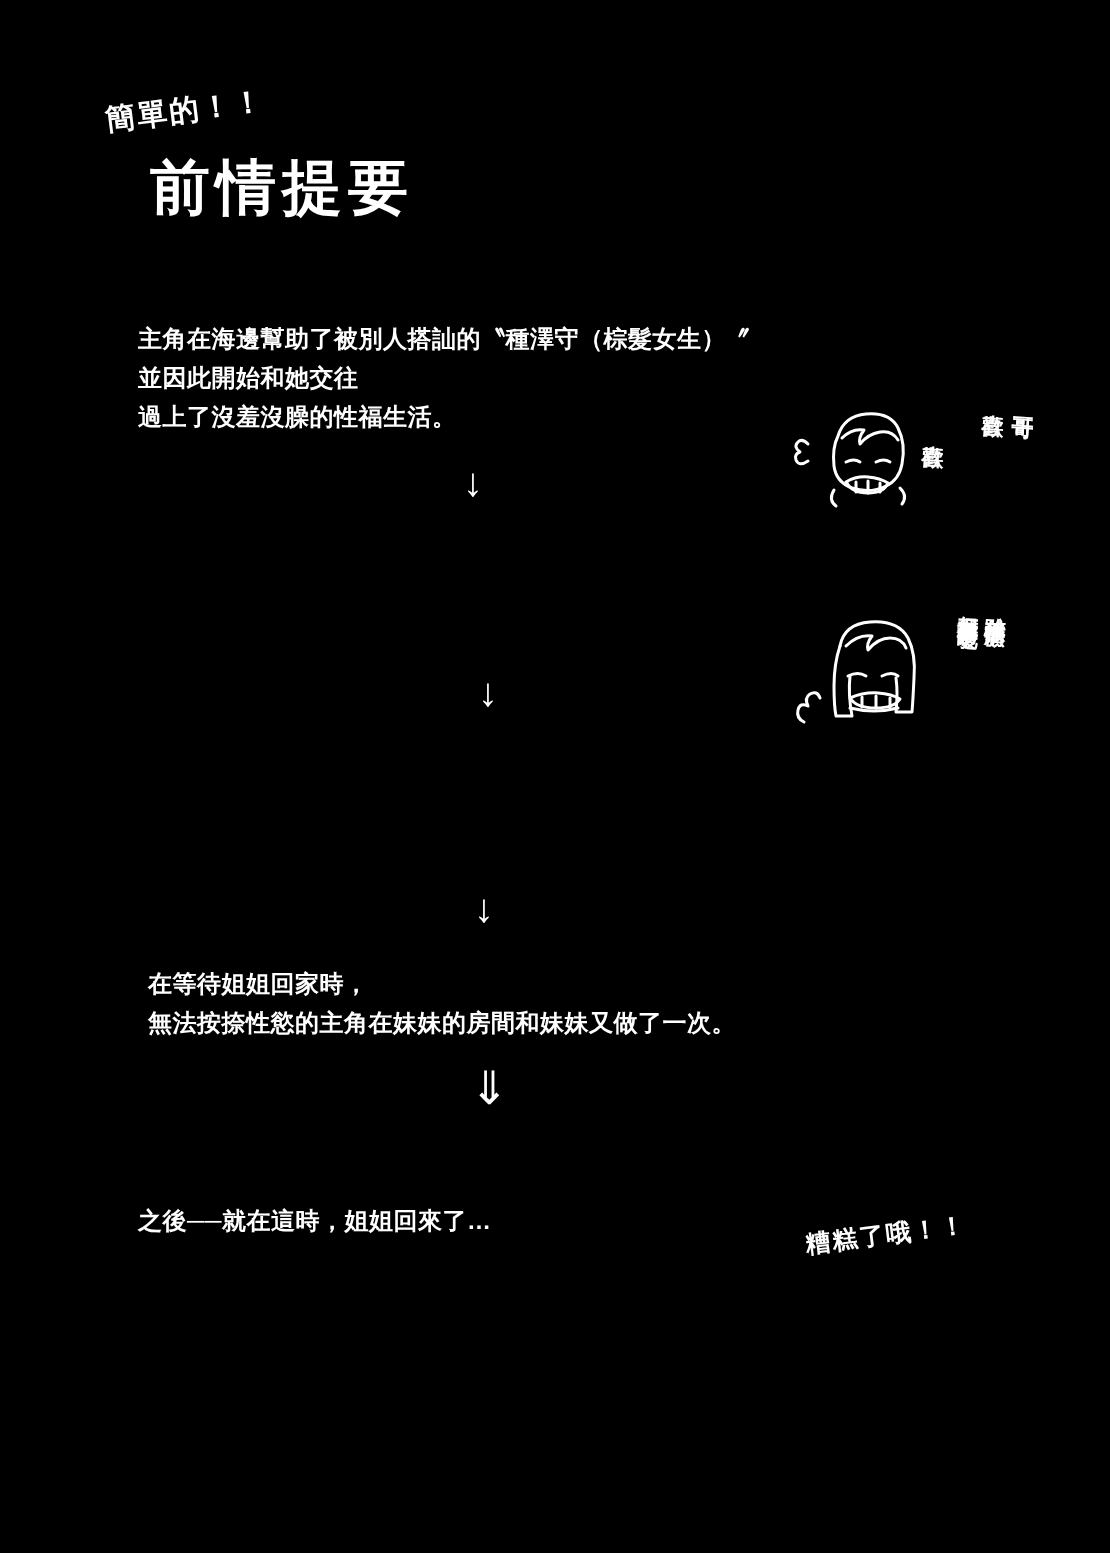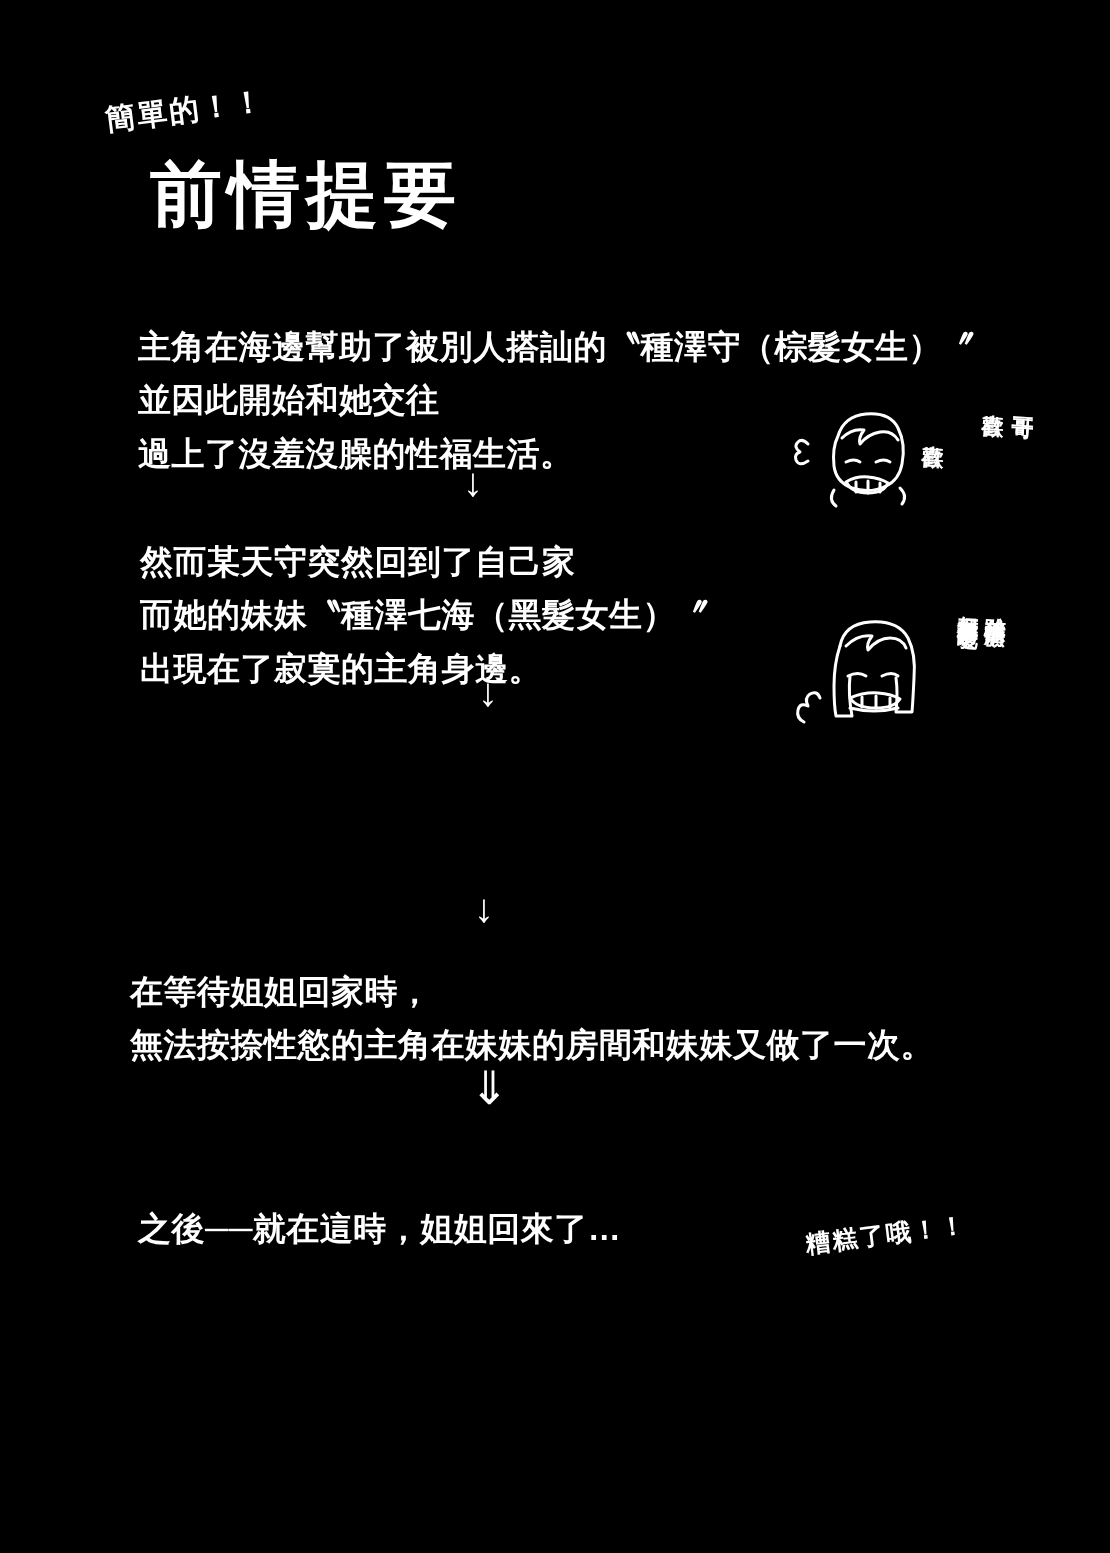--- a/index.html
+++ b/index.html
@@ -30,40 +30,40 @@
     font-weight: 700;
     letter-spacing: 2px;
     transform: rotate(-7deg);
     transform-origin: left bottom;
     white-space: nowrap;
   }
   .title {
     position: absolute;
     left: 150px;
     top: 158px;
-    font-size: 72px;
+    font-size: 60px;
     font-weight: 700;
     letter-spacing: 6px;
     line-height: 1;
     white-space: nowrap;
   }
 
   
   .block {
     position: absolute;
-    font-size: 33px;
+    font-size: 24px;
     font-weight: 700;
     line-height: 1.62;
     letter-spacing: 0.5px;
     white-space: pre-line;
   }
   #block-1 { left: 138px; top: 320px; }
   #block-2 { left: 140px; top: 535px; }
   #block-3 { left: 130px; top: 745px; }
-  #block-4 { left: 130px; top: 965px; }
+  #block-4 { left: 148px; top: 965px; }
   #block-5 { left: 138px; top: 1172px; margin-top: 30px; }
 
   
   .arrow {
     position: absolute;
     font-size: 40px;
     line-height: 1;
     font-weight: 400;
     color: #ffffff;
   }
@@ -128,23 +128,20 @@
 <div class="page">
 
   <div class="kicker">簡單的！！</div>
   <div class="title">前情提要</div>
 
   <div class="block" id="block-1">主角在海邊幫助了被別人搭訕的〝種澤守（棕髮女生）〞
 並因此開始和她交往
 過上了沒羞沒臊的性福生活。</div>
   <div class="arrow" id="arrow-1">↓</div>
 
-  <div class="block" id="block-2">然而某天守突然回到了自己家
-而她的妹妹〝種澤七海（黑髮女生）〞
-出現在了寂寞的主角身邊。</div>
   <div class="arrow" id="arrow-2">↓</div>
 
   <div class="arrow" id="arrow-3">↓</div>
 
   <div class="block" id="block-4">在等待姐姐回家時，
 無法按捺性慾的主角在妹妹的房間和妹妹又做了一次。</div>
   <div class="arrow" id="arrow-4">⇓</div>
 
   <div class="block" id="block-5">之後──就在這時，姐姐回來了…</div>
 

